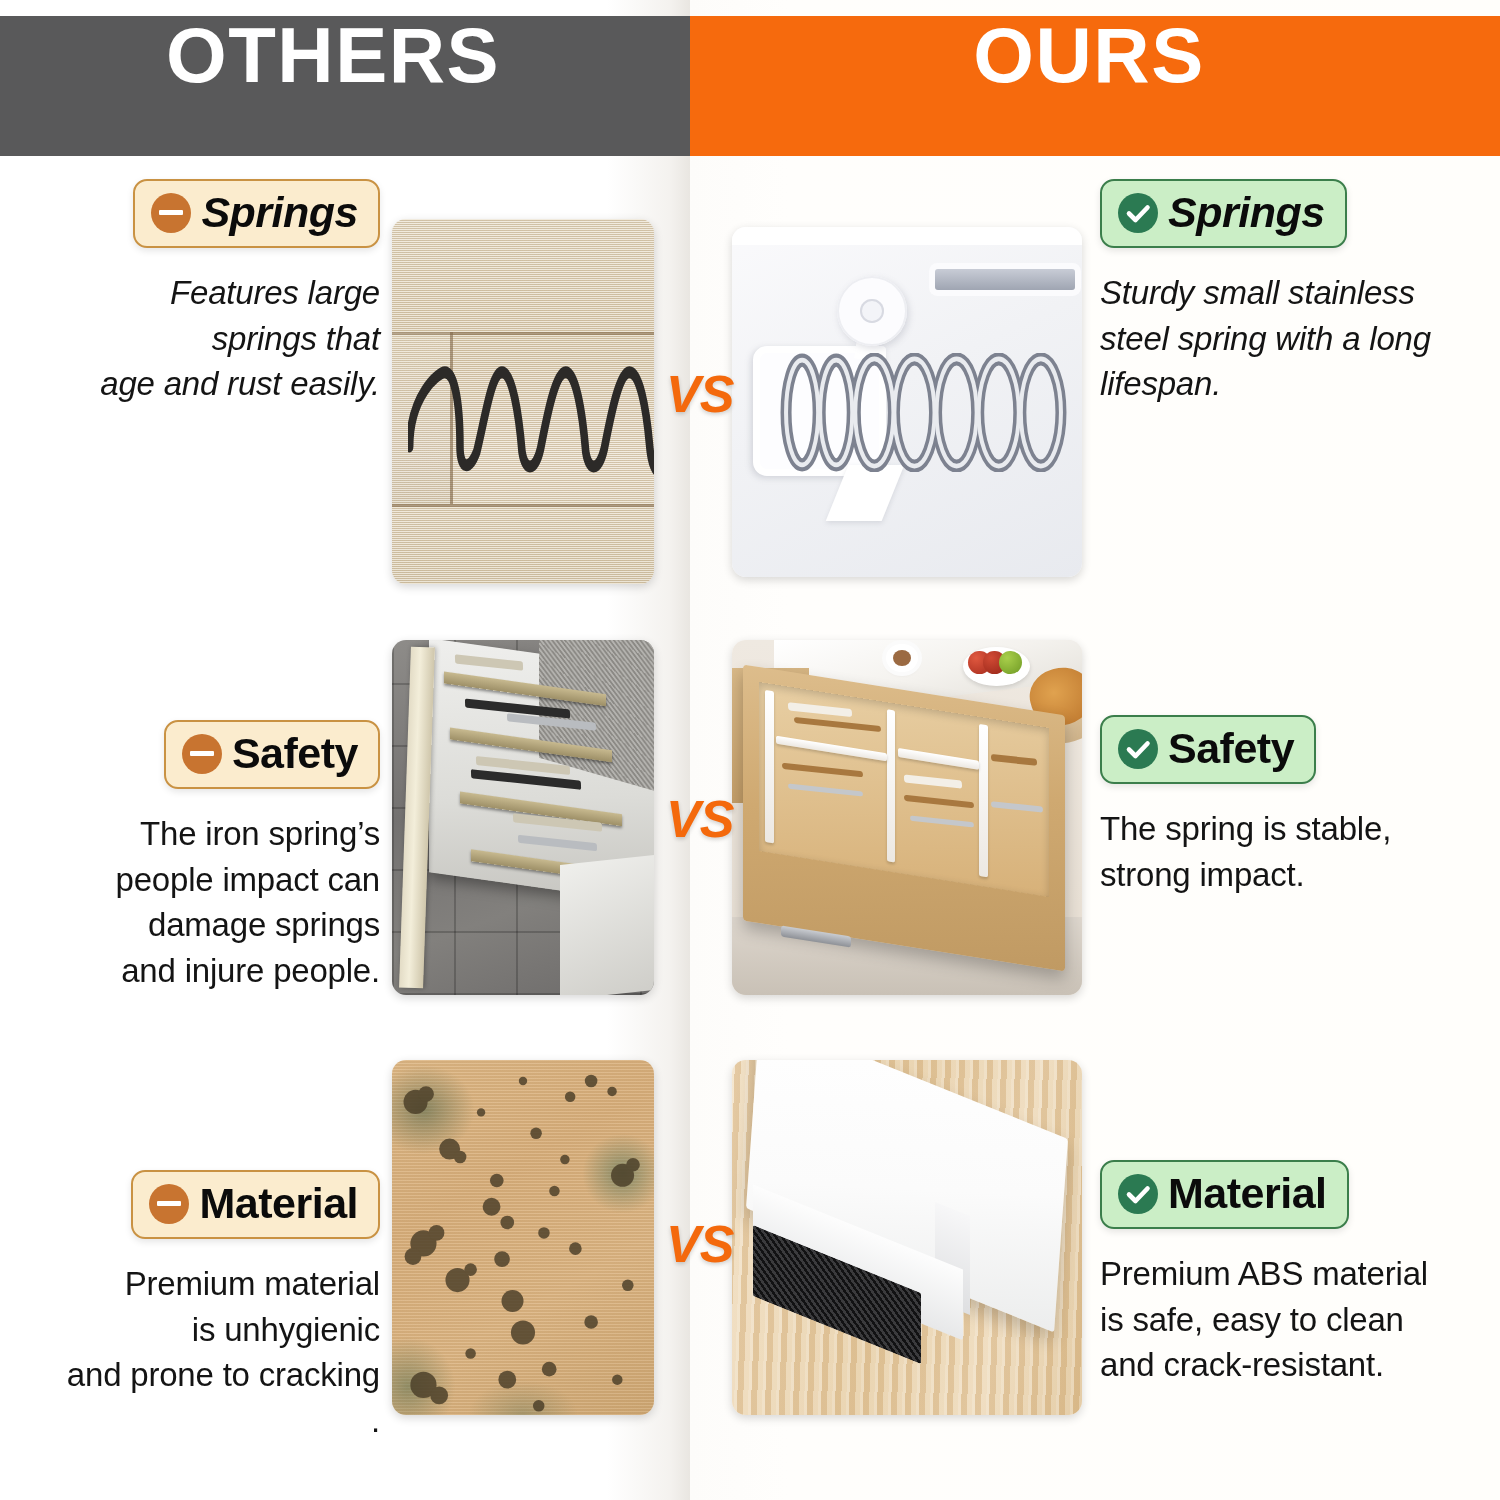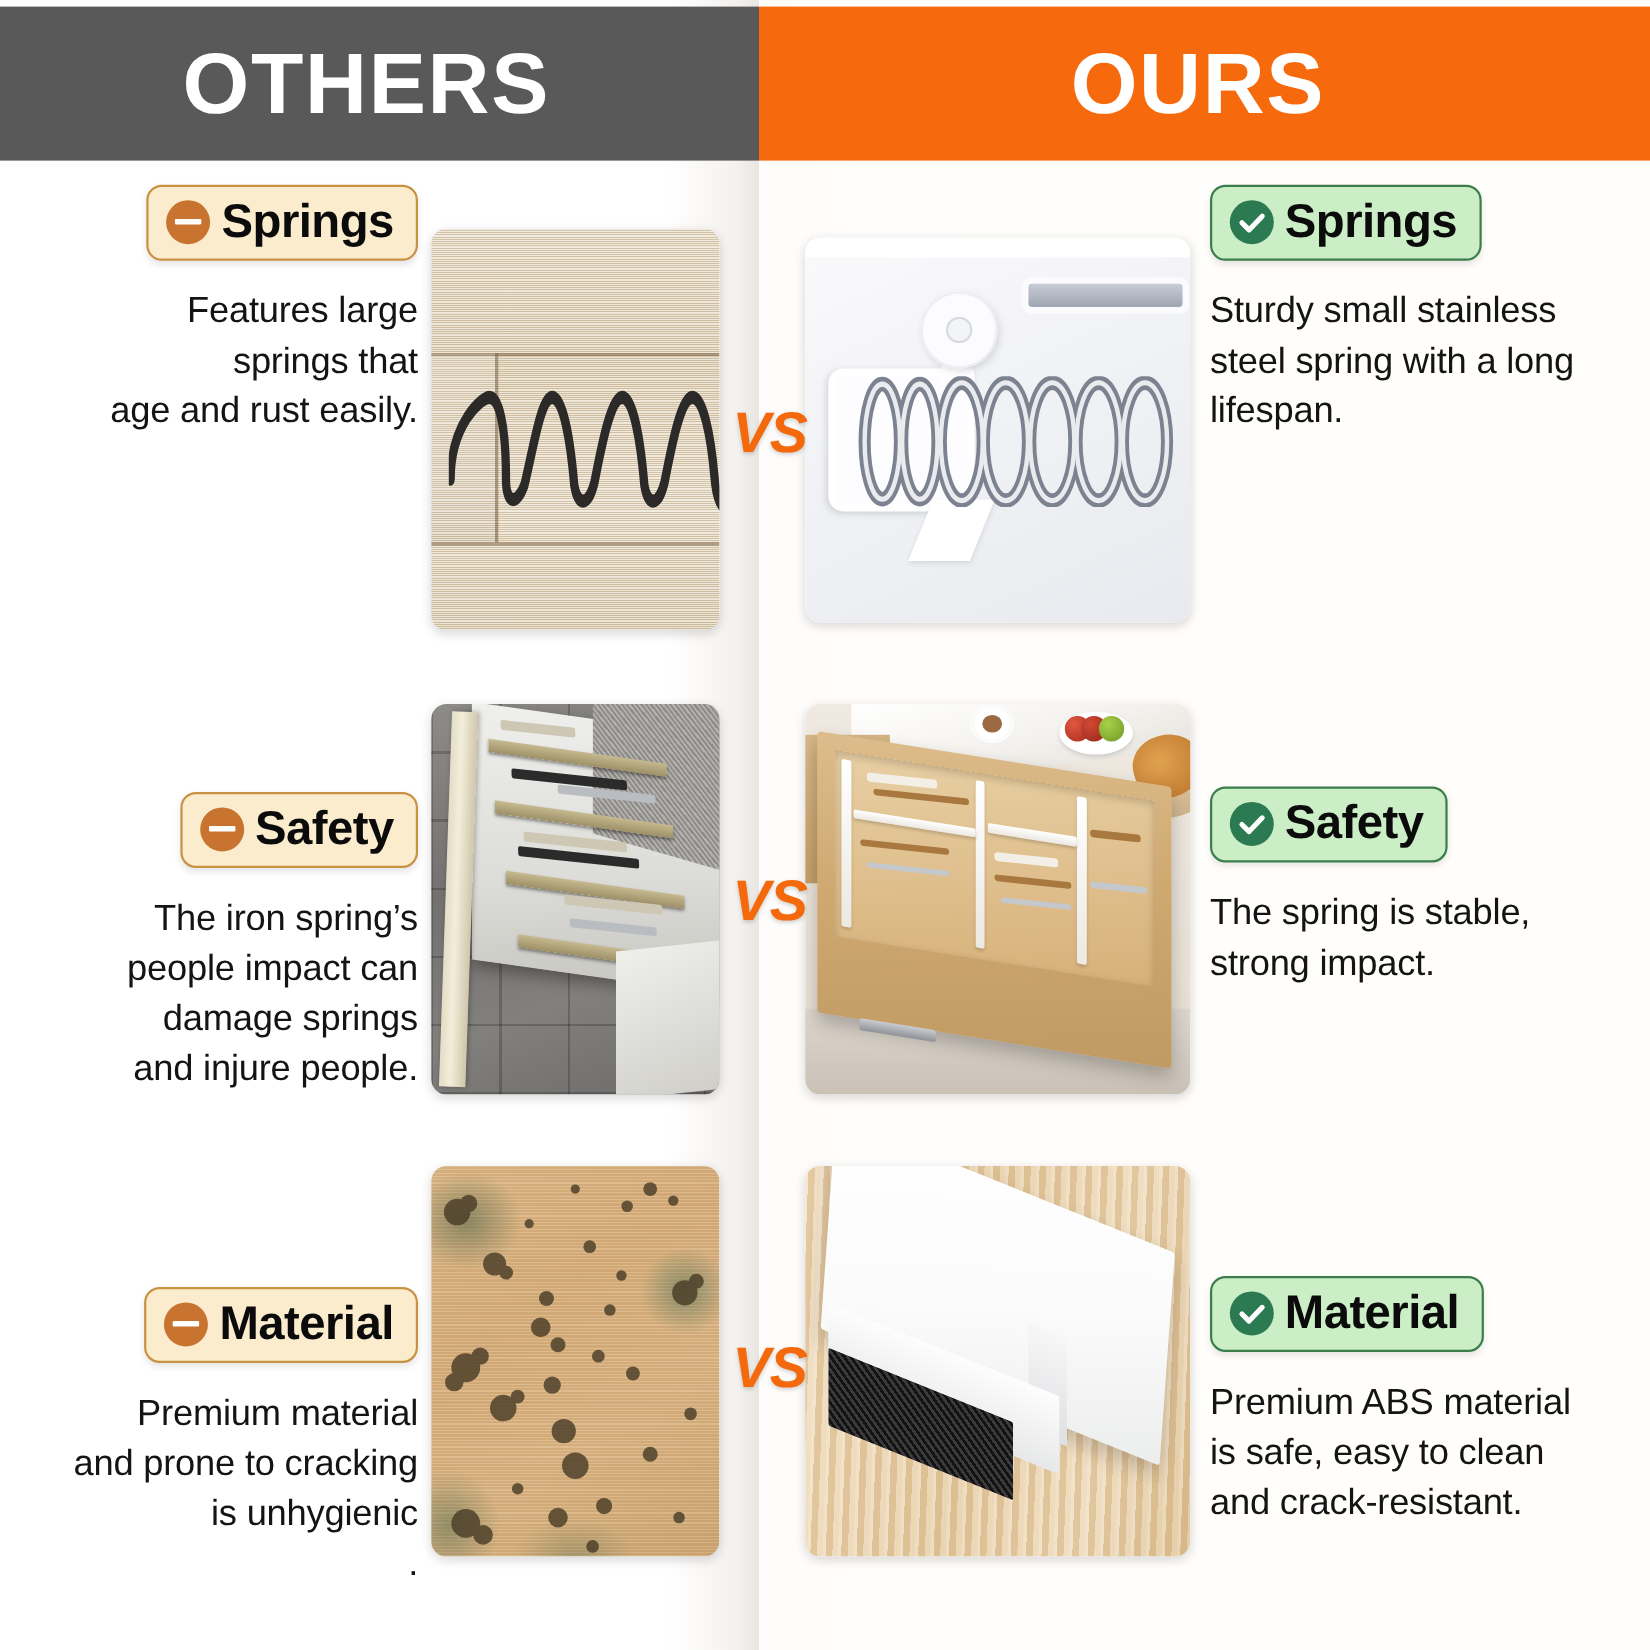--- a/index.html
+++ b/index.html
@@ -29,24 +29,23 @@
   .col-bg-right {
     position: absolute;
     left: 690px; top: 0;
     width: 810px; height: 1500px;
     background: linear-gradient(90deg,#fdfcfa 0%,#fffefc 12%,#fffefb 100%);
   }
 
   
   .header {
     position: absolute;
-    top: 6px;
+    top: 16px;
     height: 140px;
     display: flex;
-    align-items: center;
     justify-content: center;
   }
   .header-left {
     left: 0;
     width: 690px;
     background: #59595a;
   }
   .header-right {
     left: 690px;
     width: 810px;
@@ -63,21 +62,21 @@
   .header-left .header-title { transform: translateX(-12px); }
   .header-right .header-title { transform: translateX(-6px); }
 
   
   .row {
     position: absolute;
     left: 0;
     width: 1500px;
     height: 420px;
   }
-  .row-1 { top: 168px; }
+  .row-1 { top: 179px; font-style: italic; }
   .row-2 { top: 605px; }
   .row-3 { top: 1025px; }
 
   
   .textblock {
     position: absolute;
     top: 0;
   }
   .textblock-left {
     left: 40px;
@@ -625,22 +624,22 @@
 
   <div class="row row-3">
 
     <div class="textblock textblock-left" style="top:145px;">
       <div class="badge badge-neg">
         <span class="icon-circle icon-minus"></span>
         <span class="badge-label">Material</span>
       </div>
       <div class="desc">
         <span class="desc-line">Premium material</span>
+        <span class="desc-line">is unhygienic</span>
         <span class="desc-line">and prone to cracking</span>
-        <span class="desc-line">is unhygienic</span>
         <span class="desc-line">.</span>
       </div>
     </div>
 
     <div class="photo photo-left p-r3l">
       <div class="photo-inner moldy">
         <svg class="mold-spots" viewBox="0 0 100 140" preserveAspectRatio="none">
           <g fill="#4a3d28" opacity="0.82">
             <circle cx="9" cy="16" r="4.6"></circle>
               <circle cx="13" cy="13" r="3"></circle>

